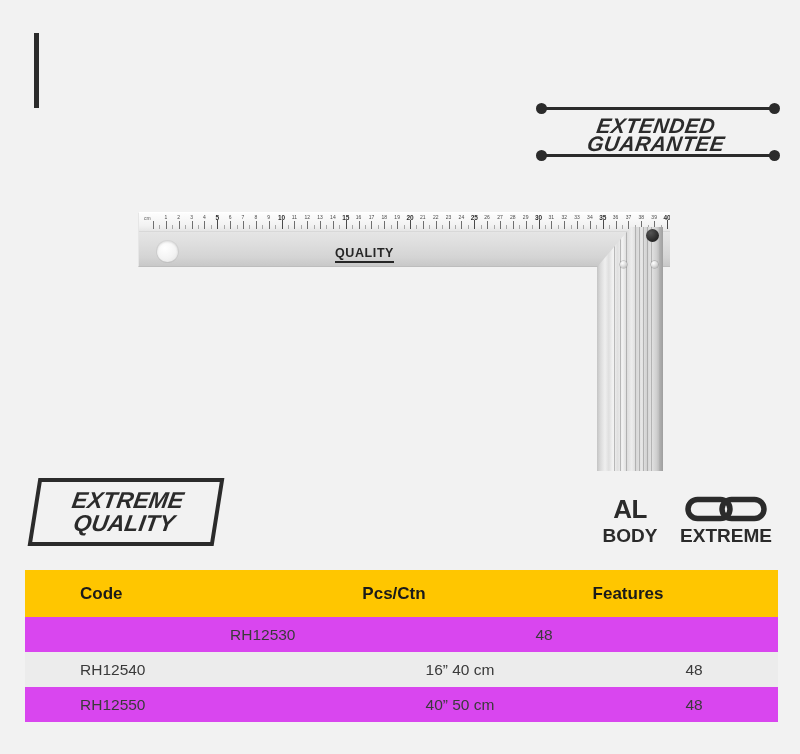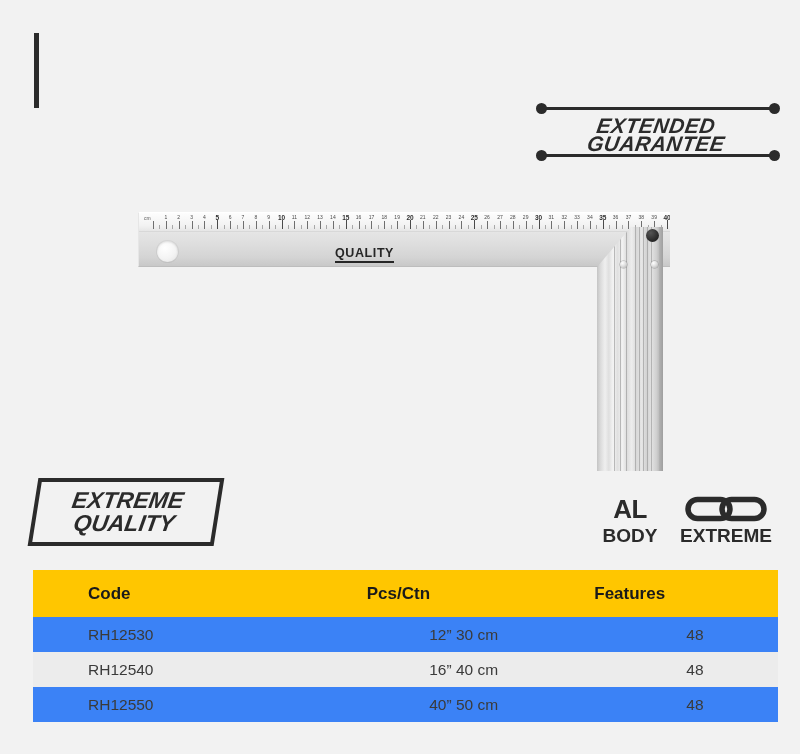--- a/index.html
+++ b/index.html
@@ -292,32 +292,31 @@
   #spec-table {
     position: absolute;
     left: 25px;
     top: 570px;
     width: 753px;
   }
   .tbl-row {
     display: flex;
     align-items: center;
     height: 35px;
-    margin-left: 8px;
   }
   #tbl-header {
     height: 47px;
     background: #ffc600;
   }
   #tbl-header .cell {
     font-size: 17px;
     font-weight: bold;
     color: #1a1a1a;
   }
-  .tbl-row.odd  { background: #3b82f6; justify-content: center; }
+  .tbl-row.odd  { background: #d946ef; justify-content: center; }
   .tbl-row.even { background: #ececec; }
   .tbl-row .cell {
     font-size: 15.5px;
     color: #3a3a3a;
   }
   .cell { }
   .cell.code     { width: 285px; padding-left: 55px; text-align: left; }
   .cell.features { width: 300px; text-align: center; }
   .cell.pcs      { width: 168px; text-align: center; }
 </style>
@@ -515,21 +514,20 @@
 
   <div id="spec-table">
     <div class="tbl-row" id="tbl-header">
       <div class="cell code">Code</div>
       <div class="cell pcs">Pcs/Ctn</div>
       <div class="cell features">Features</div>
     </div>
 
     <div class="tbl-row odd">
       <div class="cell code">RH12530</div>
-      <div class="cell features">12” 30 cm</div>
       <div class="cell pcs">48</div>
     </div>
 
     <div class="tbl-row even">
       <div class="cell code">RH12540</div>
       <div class="cell features">16” 40 cm</div>
       <div class="cell pcs">48</div>
     </div>
 
     <div class="tbl-row odd">

